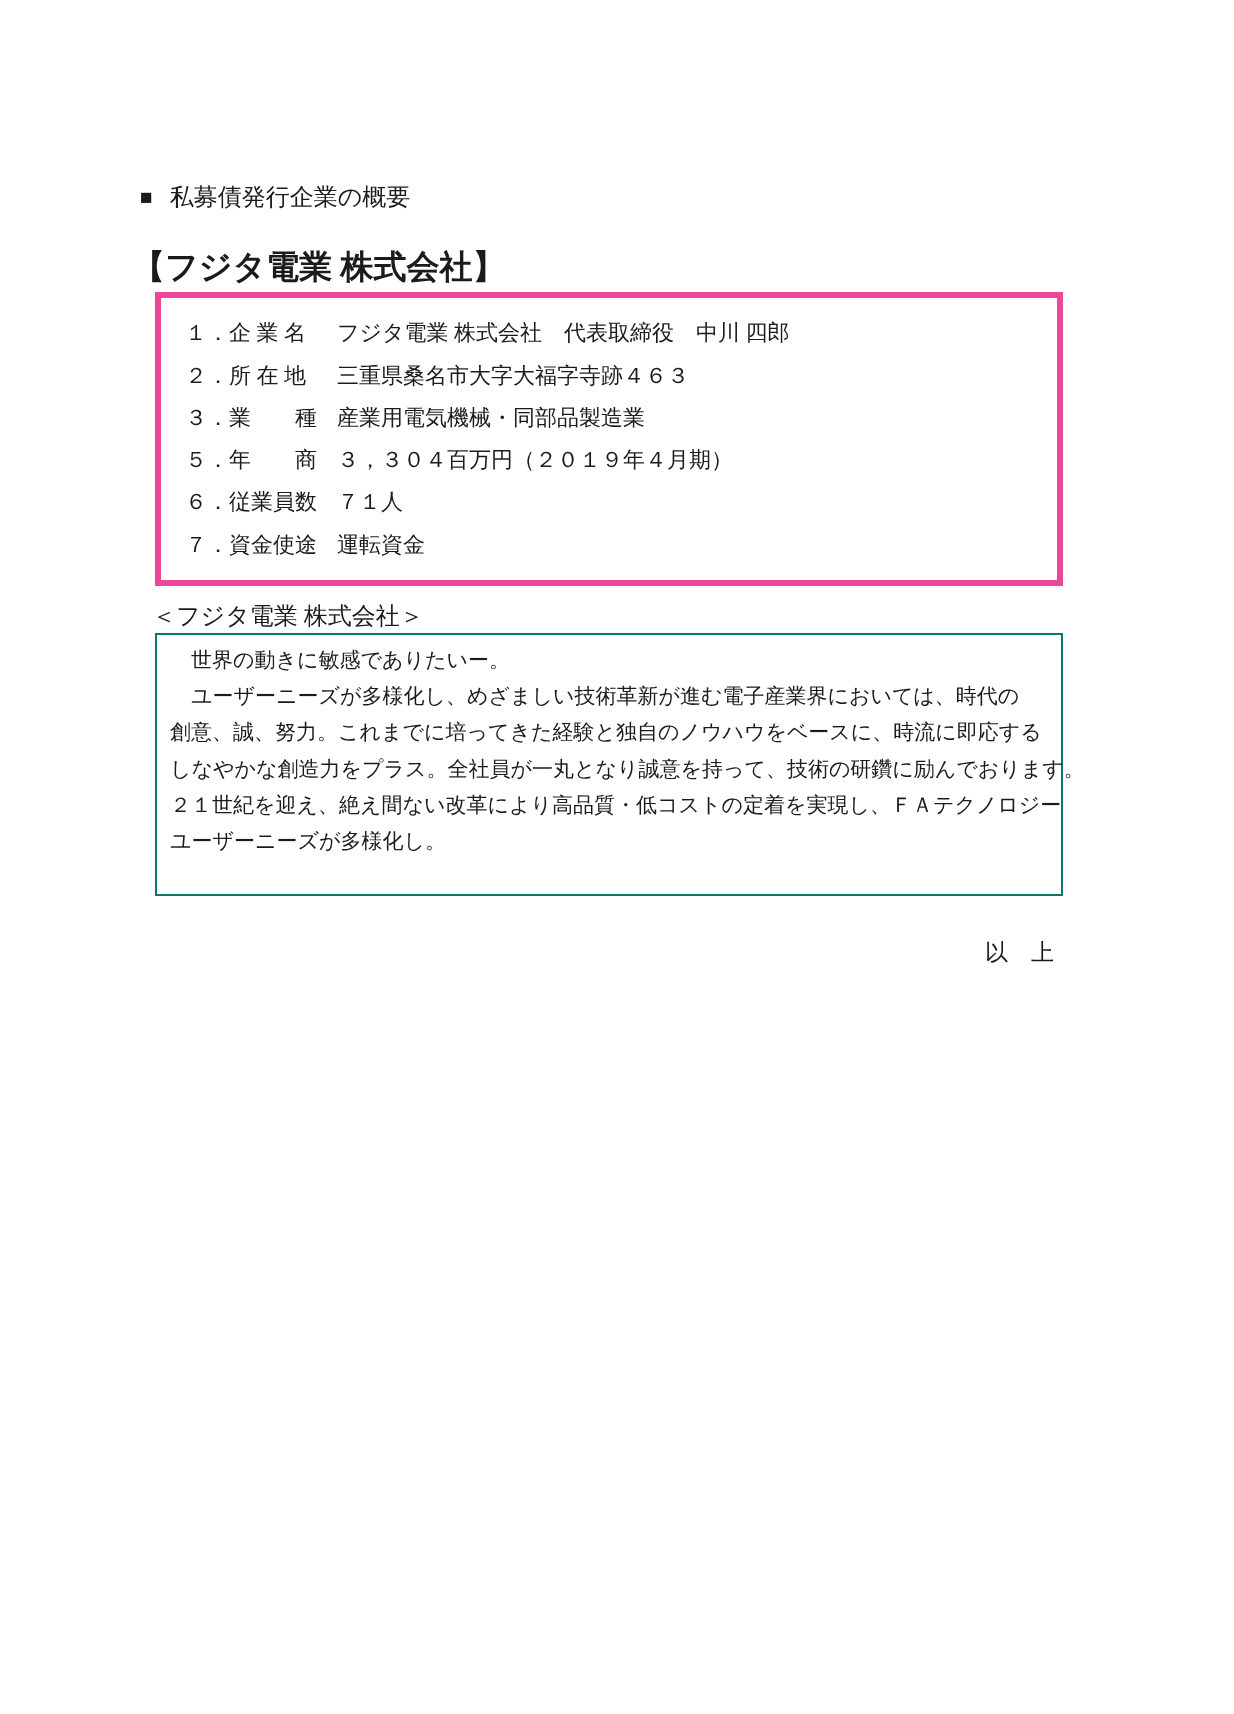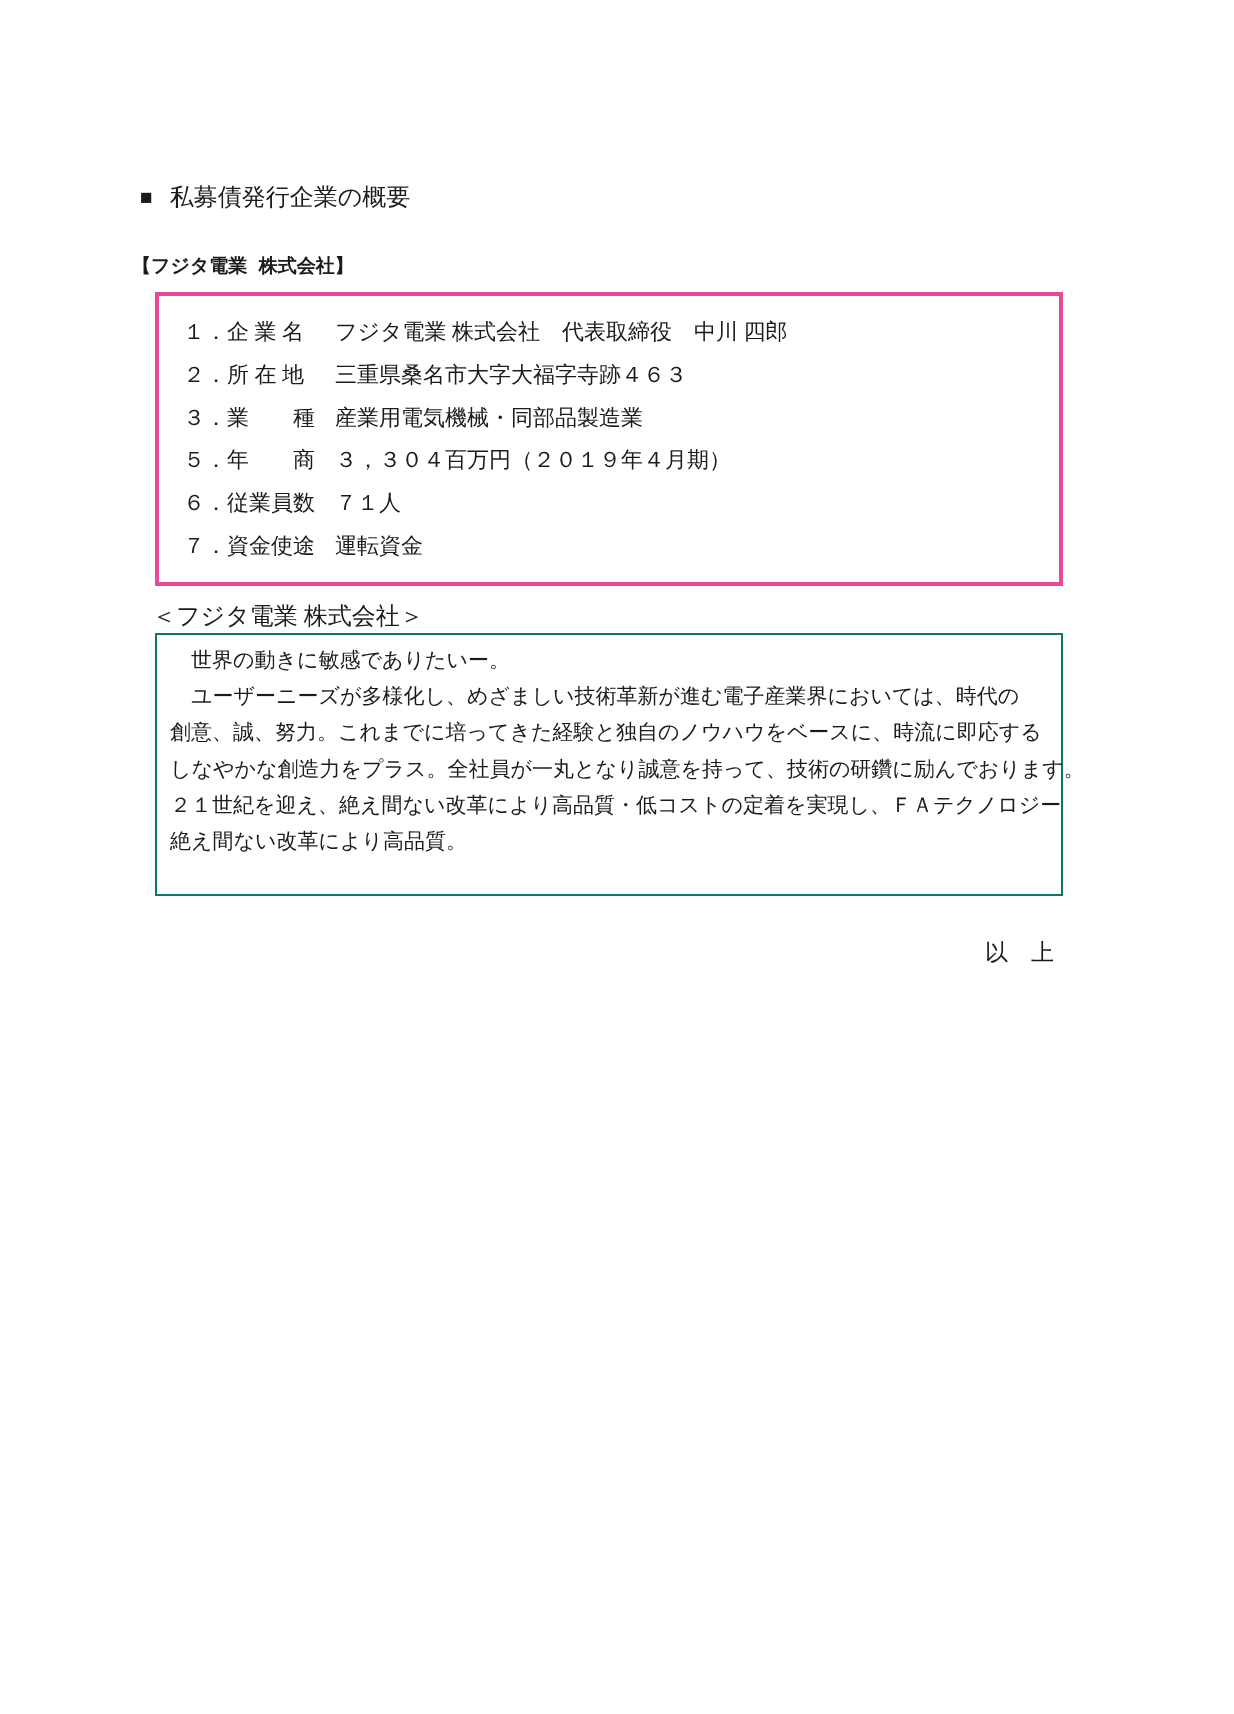--- a/index.html
+++ b/index.html
@@ -28,32 +28,32 @@
     line-height: 30px;
   }
   .bullet-square {
     font-size: 21px;
     line-height: 30px;
   }
   .company-heading {
     position: absolute;
     left: 132px;
     top: 251px;
-    font-family: Liberation Mono, monospace;
+    font-family: Liberation Serif, serif;
     font-weight: bold;
-    font-size: 19px;
+    font-size: 33px;
     line-height: 32px;
   }
   .profile-box {
     position: absolute;
     left: 155px;
     top: 292px;
     width: 908px;
     height: 294px;
-    border: 4px solid #ec4899;
+    border: 6px solid #ec4899;
     box-sizing: border-box;
     display: flex;
     flex-direction: column;
     justify-content: space-evenly;
     padding: 8px 10px 8px 24px;
     font-size: 22px;
   }
   .profile-row {
     display: flex;
     white-space: pre;
@@ -138,18 +138,18 @@
   </div>
 
   <div class="message-heading">＜フジタ電業 株式会社＞</div>
 
   <div class="message-box">
     <div class="message-line">　世界の動きに敏感でありたいー。</div>
     <div class="message-line">　ユーザーニーズが多様化し、めざましい技術革新が進む電子産業界においては、時代の</div>
     <div class="message-line">創意、誠、努力。これまでに培ってきた経験と独自のノウハウをベースに、時流に即応する</div>
     <div class="message-line">しなやかな創造力をプラス。全社員が一丸となり誠意を持って、技術の研鑽に励んでおります。</div>
     <div class="message-line">２１世紀を迎え、絶え間ない改革により高品質・低コストの定着を実現し、ＦＡテクノロジー</div>
-    <div class="message-line">絶え間ない改革により高品質。</div>
+    <div class="message-line">ユーザーニーズが多様化し。</div>
   </div>
 
   <div class="closing">以　上</div>
 
 </div>
 
 </body></html>

